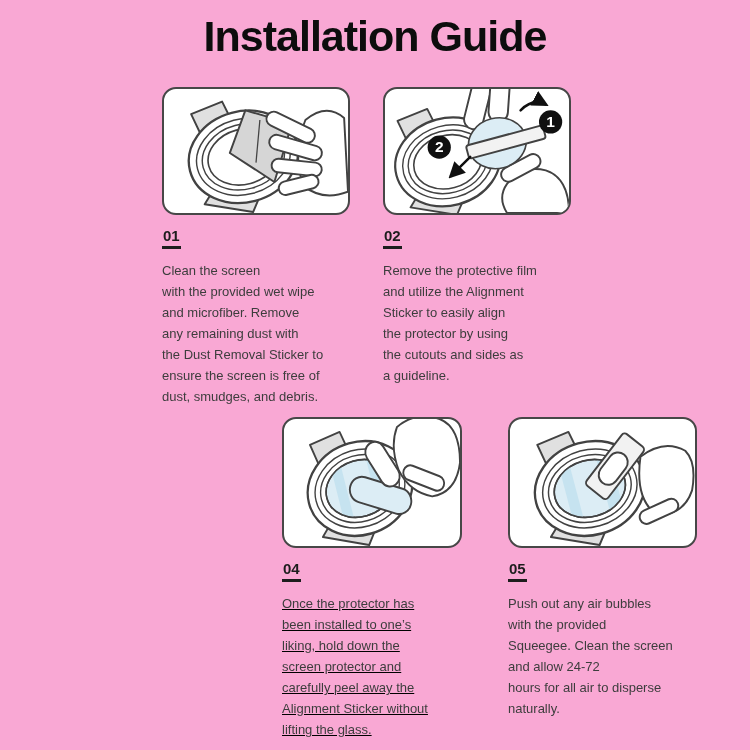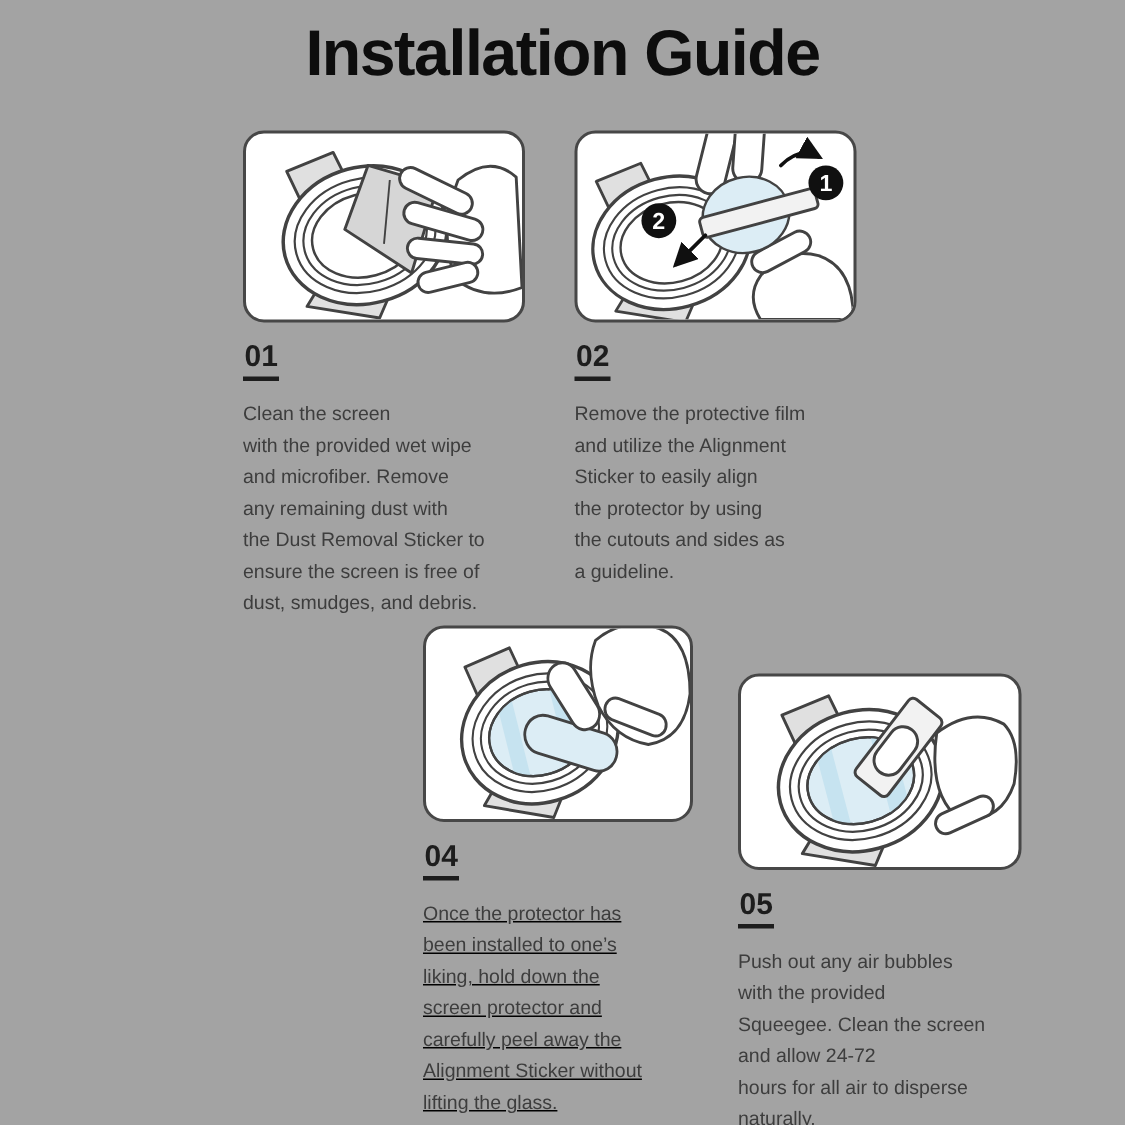--- a/index.html
+++ b/index.html
@@ -2,36 +2,36 @@
 <html style="--heading: #0d0d0d; --text: #3d3d3d; --line: #424242; --panel-border: #474747; --gray-fill: #e0e0e0; --wipe-gray: #d6d6d6; --protector-blue: #dcedf5; --protector-stripe: #c6e3f0; --tab-gray: #f2f2f2; --badge: #101010;"><head>
 <meta charset="utf-8">
 <style>
   :root{
     --heading:#0d0d0d; --text:#3d3d3d; --line:#424242; --panel-border:#474747;
     --gray-fill:#e0e0e0; --wipe-gray:#d6d6d6; --protector-blue:#dcedf5;
     --protector-stripe:#c6e3f0; --badge:#101010; --tab-gray:#f2f2f2;
   }
   html,body{margin:0;padding:0;background:#ffffff;}
   body{font-family:"Liberation Sans", sans-serif;}
-  .canvas{position:relative;width:750px;height:750px;background:#a3a3a3;overflow:hidden;}
+  .canvas{position:relative;width:750px;height:750px;background:#f9a8d4;overflow:hidden;}
   .title{position:absolute;left:0;top:12px;width:750px;margin:0;text-align:center;
          font-size:43px;font-weight:700;letter-spacing:-1px;color:var(--heading,#0d0d0d);}
   .step{position:absolute;}
   .panel{border:2.5px solid var(--panel-border,#474747);border-radius:14px;background:#fff;
          overflow:hidden;box-sizing:border-box;}
   .panel svg{display:block;width:100%;height:100%;}
-  .stepnum{display:inline-block;margin-top:13px;font-size:20px;font-weight:700;
+  .stepnum{display:inline-block;margin-top:13px;font-size:15px;font-weight:700;
            color:#1d1d1d;border-bottom:3.5px solid #1d1d1d;padding:0 1px 3px 1px;line-height:1;}
   .desc{margin:11px 0 0 0;font-size:13px;line-height:21px;color:var(--text,#3d3d3d);
         white-space:pre-line;}
   #s1{left:162px;top:87px;width:218px;} #s1 .panel{width:188px;height:128px;}
   #s2{left:383px;top:87px;width:218px;} #s2 .panel{width:188px;height:128px;}
   #s3{left:61px; top:417px;width:212px;} #s3 .panel{width:181px;height:131px;}
   #s4{left:282px;top:417px;width:212px;text-decoration:underline;} #s4 .panel{width:180px;height:131px;}
-  #s5{left:492px;top:417px;width:214px;margin-top:32px;} #s5 .panel{width:189px;height:131px;}
+  #s5{left:508px;top:417px;width:214px;} #s5 .panel{width:189px;height:131px;}
   
   .case{fill:#fff;stroke:var(--line,#424242);stroke-width:2.4;}
   .ring{fill:none;stroke:var(--line,#424242);stroke-width:1.5;}
   .screenw{fill:#fff;stroke:var(--line,#424242);stroke-width:1.7;}
   .screenb{fill:var(--protector-blue,#dcedf5);stroke:var(--line,#424242);stroke-width:1.7;}
   .stripe{fill:var(--protector-stripe,#c6e3f0);}
   .band{fill:var(--gray-fill,#e0e0e0);stroke:var(--line,#424242);stroke-width:2;stroke-linejoin:round;}
   .skin{fill:#fff;stroke:var(--line,#424242);stroke-width:2;stroke-linejoin:round;}
   .wipe{fill:var(--wipe-gray,#d6d6d6);stroke:var(--line,#424242);stroke-width:2;stroke-linejoin:round;}
   .tab{fill:var(--tab-gray,#f2f2f2);stroke:var(--line,#424242);stroke-width:2;}

